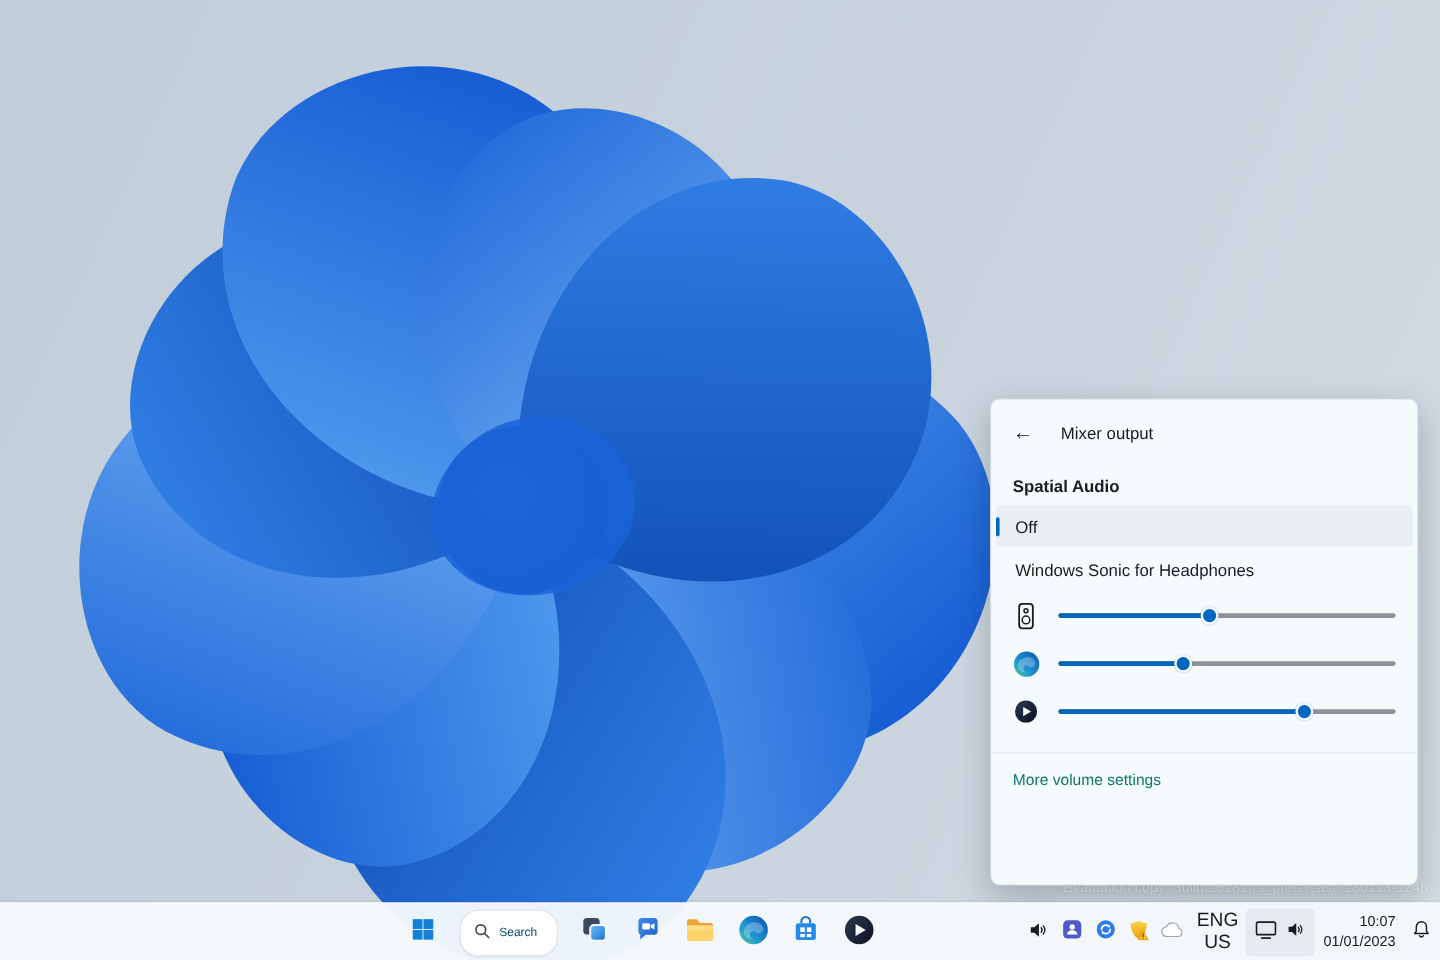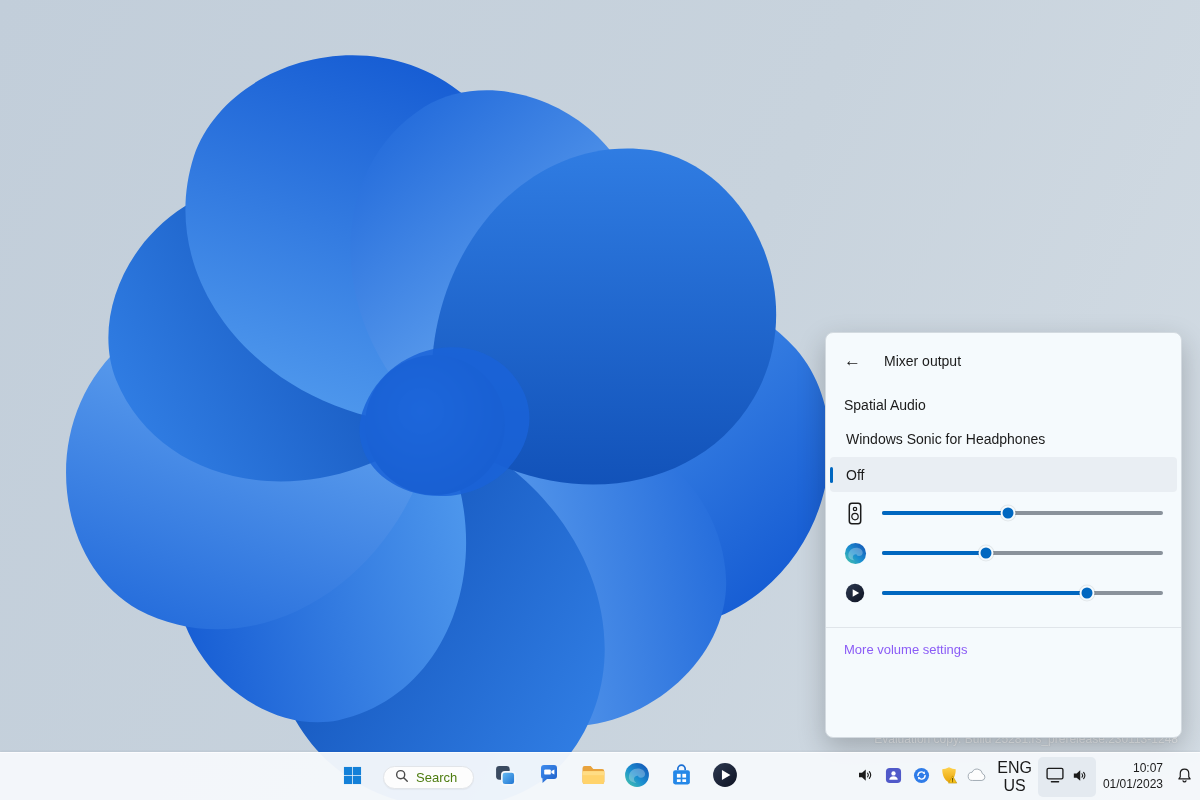--- a/index.html
+++ b/index.html
@@ -10,69 +10,69 @@
     background: linear-gradient(115deg,#c2ceda 0%,#c8d3dd 55%,#d3dce4 100%);
     color:#1b1b1b;
   }
   button { background:none; border:none; font:inherit; color:inherit; padding:0; cursor:default; }
 
   
   .wallpaper { position:absolute; inset:0; z-index:0; }
 
   
   .watermark {
-    position:absolute; right:22px; bottom:54px; z-index:2;
+    position:absolute; right:10px; bottom:54px; z-index:2;
     color:rgba(255,255,255,0.6); font-size:12px; text-align:right; text-shadow:0 0 2px rgba(0,0,0,0.15);
   }
 
   
   .flyout {
     position:absolute; left:825px; top:332px; width:357px; height:406px; z-index:5;
     background:#f5fafd; border:1px solid #d3dae0; border-radius:8px;
     box-shadow:0 10px 28px rgba(0,0,0,0.22);
     padding-top:6px;
   }
   .flyout-header { display:flex; align-items:center; gap:16px; padding:10px 18px 4px; }
   .back-btn { font-size:17px; width:24px; height:24px; line-height:24px; text-align:left; color:#1b1b1b; }
   .flyout-title { font-size:14px; }
-  .section-header { font-weight:normal; font-size:14px; padding:0 18px; margin-top:20px; margin-bottom:8px; }
+  .section-header { font-weight:bold; font-size:14px; padding:0 18px; margin-top:20px; margin-bottom:8px; }
   .section-header.vm { margin-top:24px; margin-bottom:6px; }
   .option {
     position:relative; display:flex; align-items:center; height:35px;
     margin:1px 4px; padding-left:16px; border-radius:4px; font-size:14px;
   }
   .option.selected { background:#e9eef3; }
   .accent-bar {
     position:absolute; left:0; top:50%; transform:translateY(-50%);
     width:3px; height:16px; border-radius:2px; background:#0067c0;
   }
   .slider-row { display:flex; align-items:center; gap:14px; height:40px; padding:0 18px 0 16px; }
   .app-icon { width:26px; display:flex; justify-content:center; align-items:center; flex:0 0 26px; }
   .slider { position:relative; flex:1; height:20px; }
   .slider .track { position:absolute; left:0; right:0; top:50%; height:4px; transform:translateY(-50%); background:#8a929b; border-radius:2px; }
   .slider .fill  { position:absolute; left:0; top:50%; height:4px; transform:translateY(-50%); background:#0067c0; border-radius:2px; width:calc(var(--val)*1%); }
   .slider .thumb {
     position:absolute; top:50%; transform:translate(-50%,-50%); left:calc(var(--val)*1%);
     width:15px; height:15px; border-radius:50%; background:#0067c0; border:2px solid #f5fafd; box-shadow:0 0 0 1px rgba(0,0,0,0.08);
   }
   .flyout-divider { height:1px; background:#e0e5ea; margin-top:14px; }
-  .flyout-footer { padding:0 18px; height:42px; display:flex; align-items:center; font-size:13px; color:#8b5cf6; }
+  .flyout-footer { padding:0 18px; height:42px; display:flex; align-items:center; font-size:13px; color:#0f766e; }
 
   
   .taskbar {
     position:absolute; left:0; right:0; bottom:0; height:48px; z-index:10;
     background:rgba(245,248,251,0.96); border-top:1px solid rgba(255,255,255,0.7);
     box-shadow:0 -1px 2px rgba(0,0,0,0.05);
   }
   .tb-center { position:absolute; left:330px; top:0; height:48px; display:flex; align-items:center; }
   .tb-btn { width:42px; height:42px; margin:0 1px; border-radius:5px; display:flex; align-items:center; justify-content:center; }
   .search-pill {
-    height:23px; margin:0 9px; padding:0 16px 0 11px; border-radius:16px;
+    height:39px; margin:0 9px; padding:0 16px 0 11px; border-radius:16px;
     background:#fdfdfd; border:1px solid #e2e5e9; display:flex; align-items:center; gap:7px;
-    font-size:13px; color:#4d7c0f; box-shadow:0 1px 1px rgba(0,0,0,0.04);
+    font-size:10px; color:#0c4a6e; box-shadow:0 1px 1px rgba(0,0,0,0.04);
   }
   .tb-tray { position:absolute; right:2px; top:0; height:48px; display:flex; align-items:center; }
   .tray-btn { height:40px; min-width:28px; padding:0 3px; border-radius:5px; display:flex; align-items:center; justify-content:center; }
   .lang { flex-direction:column; line-height:1.15; font-size:16px; padding:0 6px; }
   .qs-pill { gap:7px; padding:0 8px; background:#e4eaf0; }
   .clock { flex-direction:column; align-items:flex-end; line-height:1.3; font-size:12px; padding:0 7px; }
 </style>
 </head>
 <body>
 
@@ -115,26 +115,26 @@
 <div class="flyout">
   <div class="flyout-header">
     <button class="back-btn">
       <span>←</span>
     </button>
     <span class="flyout-title">Mixer output</span>
   </div>
 
   <div class="section-header">Spatial Audio</div>
 
-  <div class="option">
-    <span>Windows Sonic for Headphones</span>
-  </div>
   <div class="option selected">
     <span class="accent-bar"></span>
     <span>Off</span>
+  </div>
+  <div class="option">
+    <span>Windows Sonic for Headphones</span>
   </div>
 
 
   <div class="slider-row">
     <span class="app-icon">
       <svg width="16" height="23" viewBox="0 0 16 23">
           <rect x="2.3" y="1.3" width="11.4" height="20.4" rx="2.6" fill="none" stroke="#1b1b1b" stroke-width="1.5"></rect>
           <circle cx="8" cy="7" r="1.7" fill="none" stroke="#1b1b1b" stroke-width="1.2"></circle>
           <circle cx="8" cy="14.6" r="3.2" fill="none" stroke="#1b1b1b" stroke-width="1.2"></circle>
         </svg>

